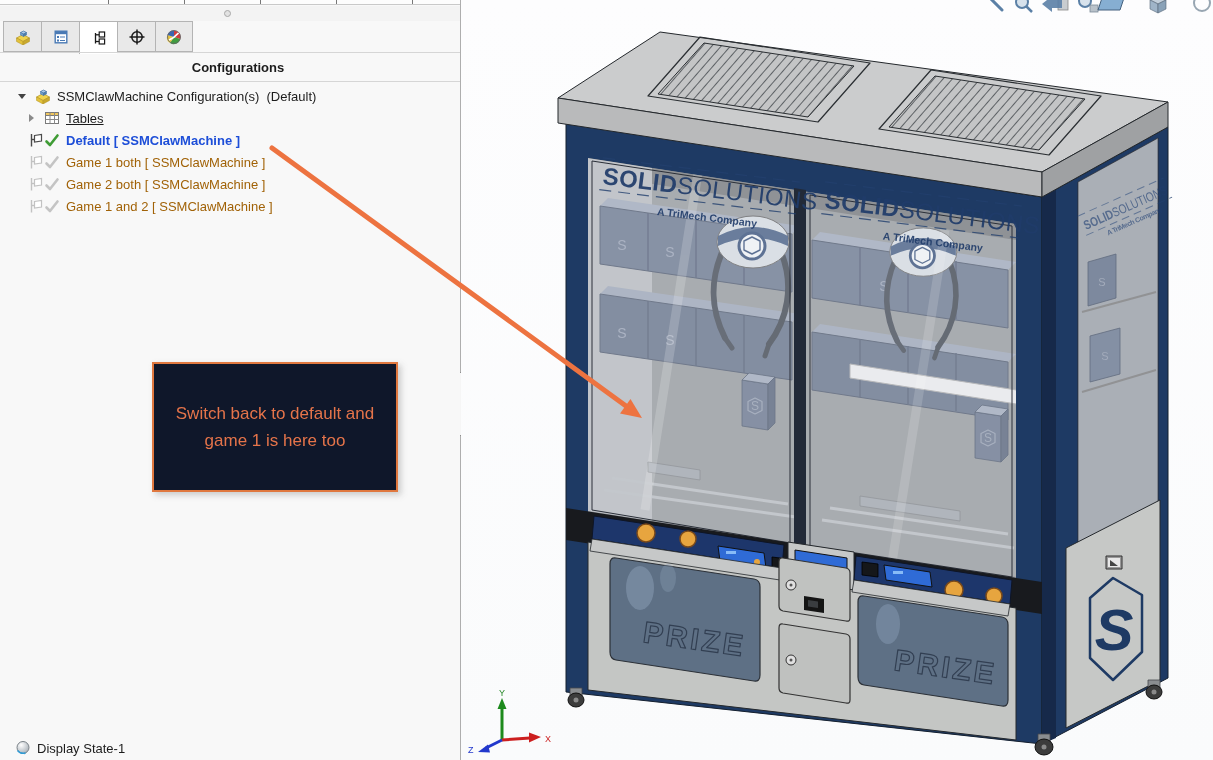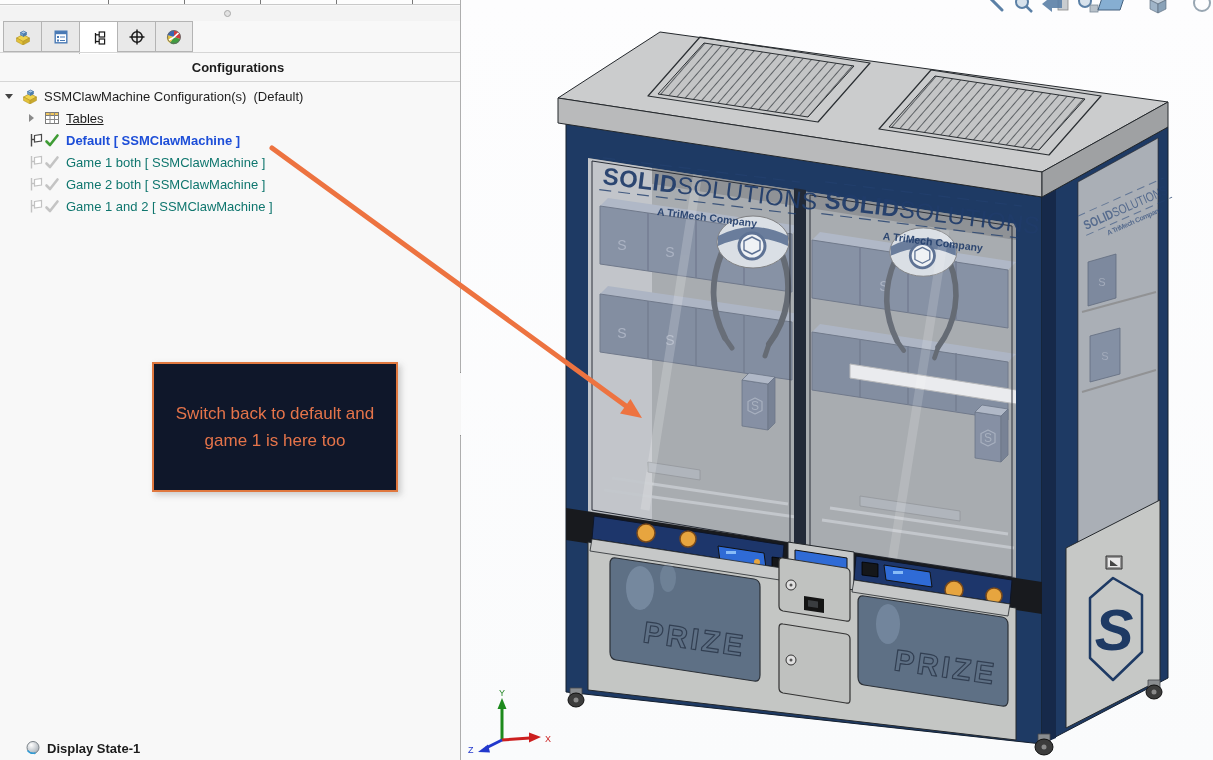--- a/index.html
+++ b/index.html
@@ -19,30 +19,30 @@
     display:flex; align-items:center; justify-content:center; }
   .tab:last-child { border-right:1px solid #b4b4b4; }
   .tab.active { background:#ffffff; height:33px; border-bottom:none; }
   .section-head { position:absolute; left:0; width:460px; border-top:1px solid #d6d6d6; border-bottom:1px solid #d6d6d6;
     text-align:center; font-size:13px; font-weight:bold; color:#1c1c1c; display:flex; align-items:center; justify-content:center;padding-left:16px; }
   #cfg-head { top:52px; height:30px; }
   #ds-head { top:710px; height:26px; }
   .tree { position:absolute; left:0; top:85px; width:460px; }
   .trow { height:22px; display:flex; align-items:center; font-size:13px; color:#1c1c1c; }
   .trow span.lbl { white-space:pre; margin-left:6px; }
-  .row-root { padding-left:5px; }
+  .row-root { padding-left:18px; }
   .row-tables { padding-left:29px;text-decoration:underline; }
   .row-config { padding-left:28px; }
   .row-config .lbl { margin-left:4px; }
   .row-config.on .lbl { font-weight:bold; color:#1d4ed8; }
-  .row-config.off .lbl { color:#0f766e; }
+  .row-config.off .lbl { color:#a16207; }
   .caret-down { width:0; height:0; border-left:4px solid transparent; border-right:4px solid transparent; border-top:5px solid #444; margin-right:9px; }
   .caret-right { width:0; height:0; border-top:4px solid transparent; border-bottom:4px solid transparent; border-left:5px solid #8a8a8a; margin-right:10px; }
   .icon16 { width:16px; height:16px; flex:0 0 16px; }
-  .ds-row { position:absolute; left:0; top:737px; width:460px; height:22px; display:flex; align-items:center; padding-left:25px; font-size:13px; color:#1c1c1c;font-weight:bold; }
+  .ds-row { position:absolute; left:0; top:737px; width:460px; height:22px; display:flex; align-items:center; padding-left:15px; font-size:13px; color:#1c1c1c; }
   .ds-row span { margin-left:6px; }
 
   
   .split-line { position:absolute; left:460px; top:0; width:1px; height:760px; background:#aeaeae; }
   .split-bump { position:absolute; left:460px; top:372px; width:9px; height:64px; background:#f6f6f6;
     border:1px solid #8f8f8f; border-left:none; border-radius:0 3px 3px 0; }
   .split-dot { position:absolute; left:2px; top:24px; width:6px; height:6px; border-radius:50%; background:#dcdcdc; border:1px solid #9a9a9a; }
 
   
   .viewport { position:absolute; left:461px; top:0; width:752px; height:760px; background:linear-gradient(180deg,#fdfdfe 0%,#fafbfc 100%); }

